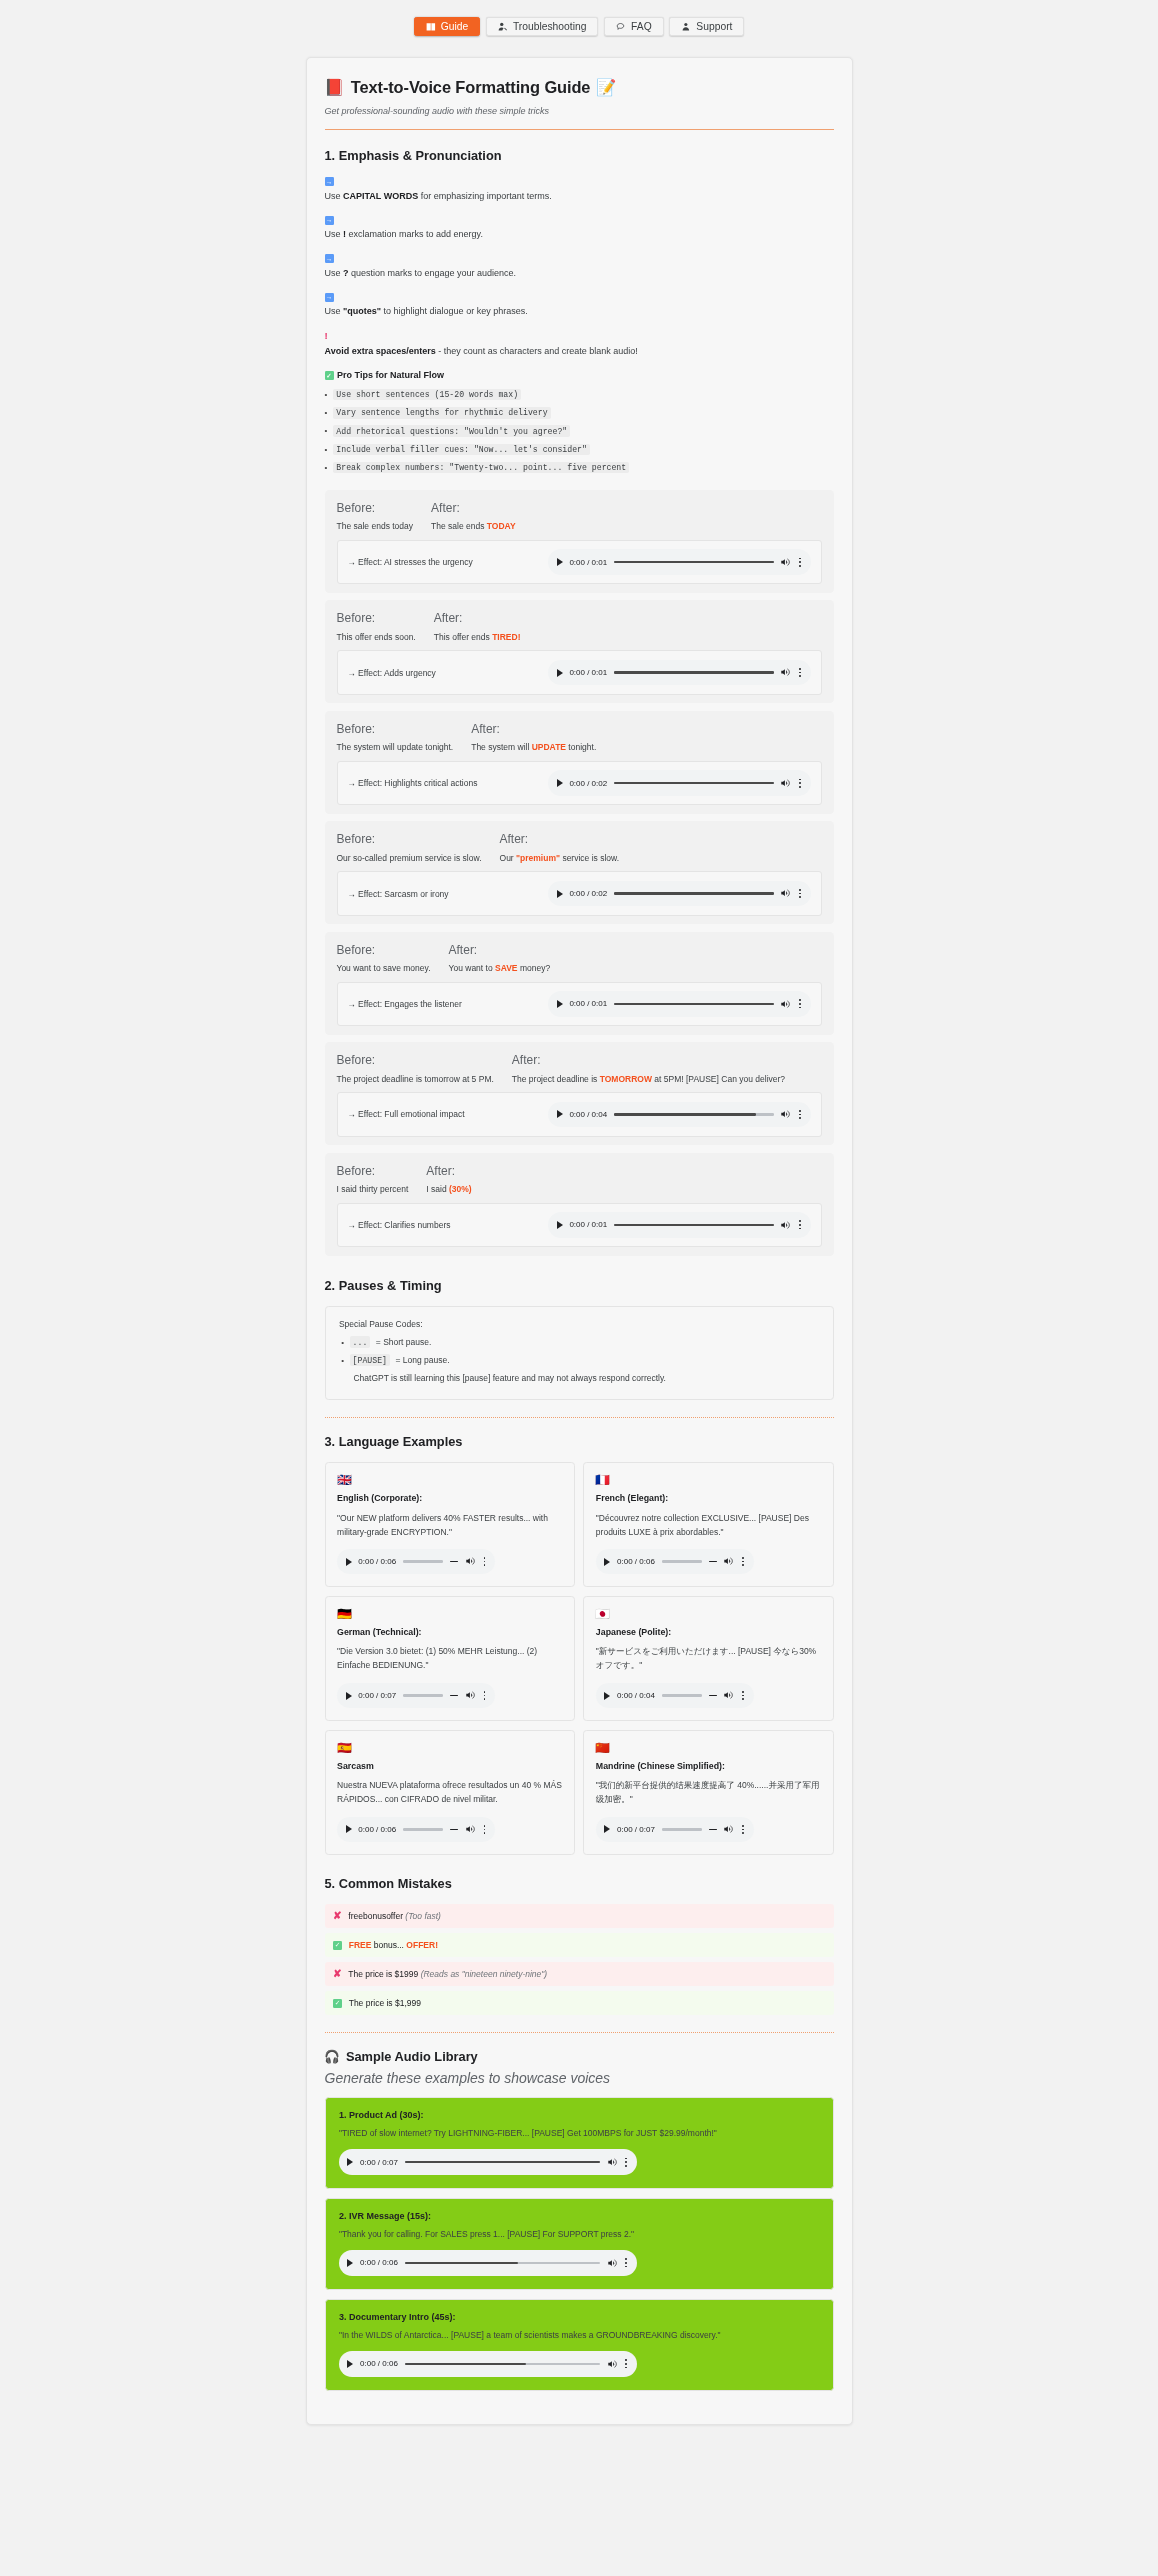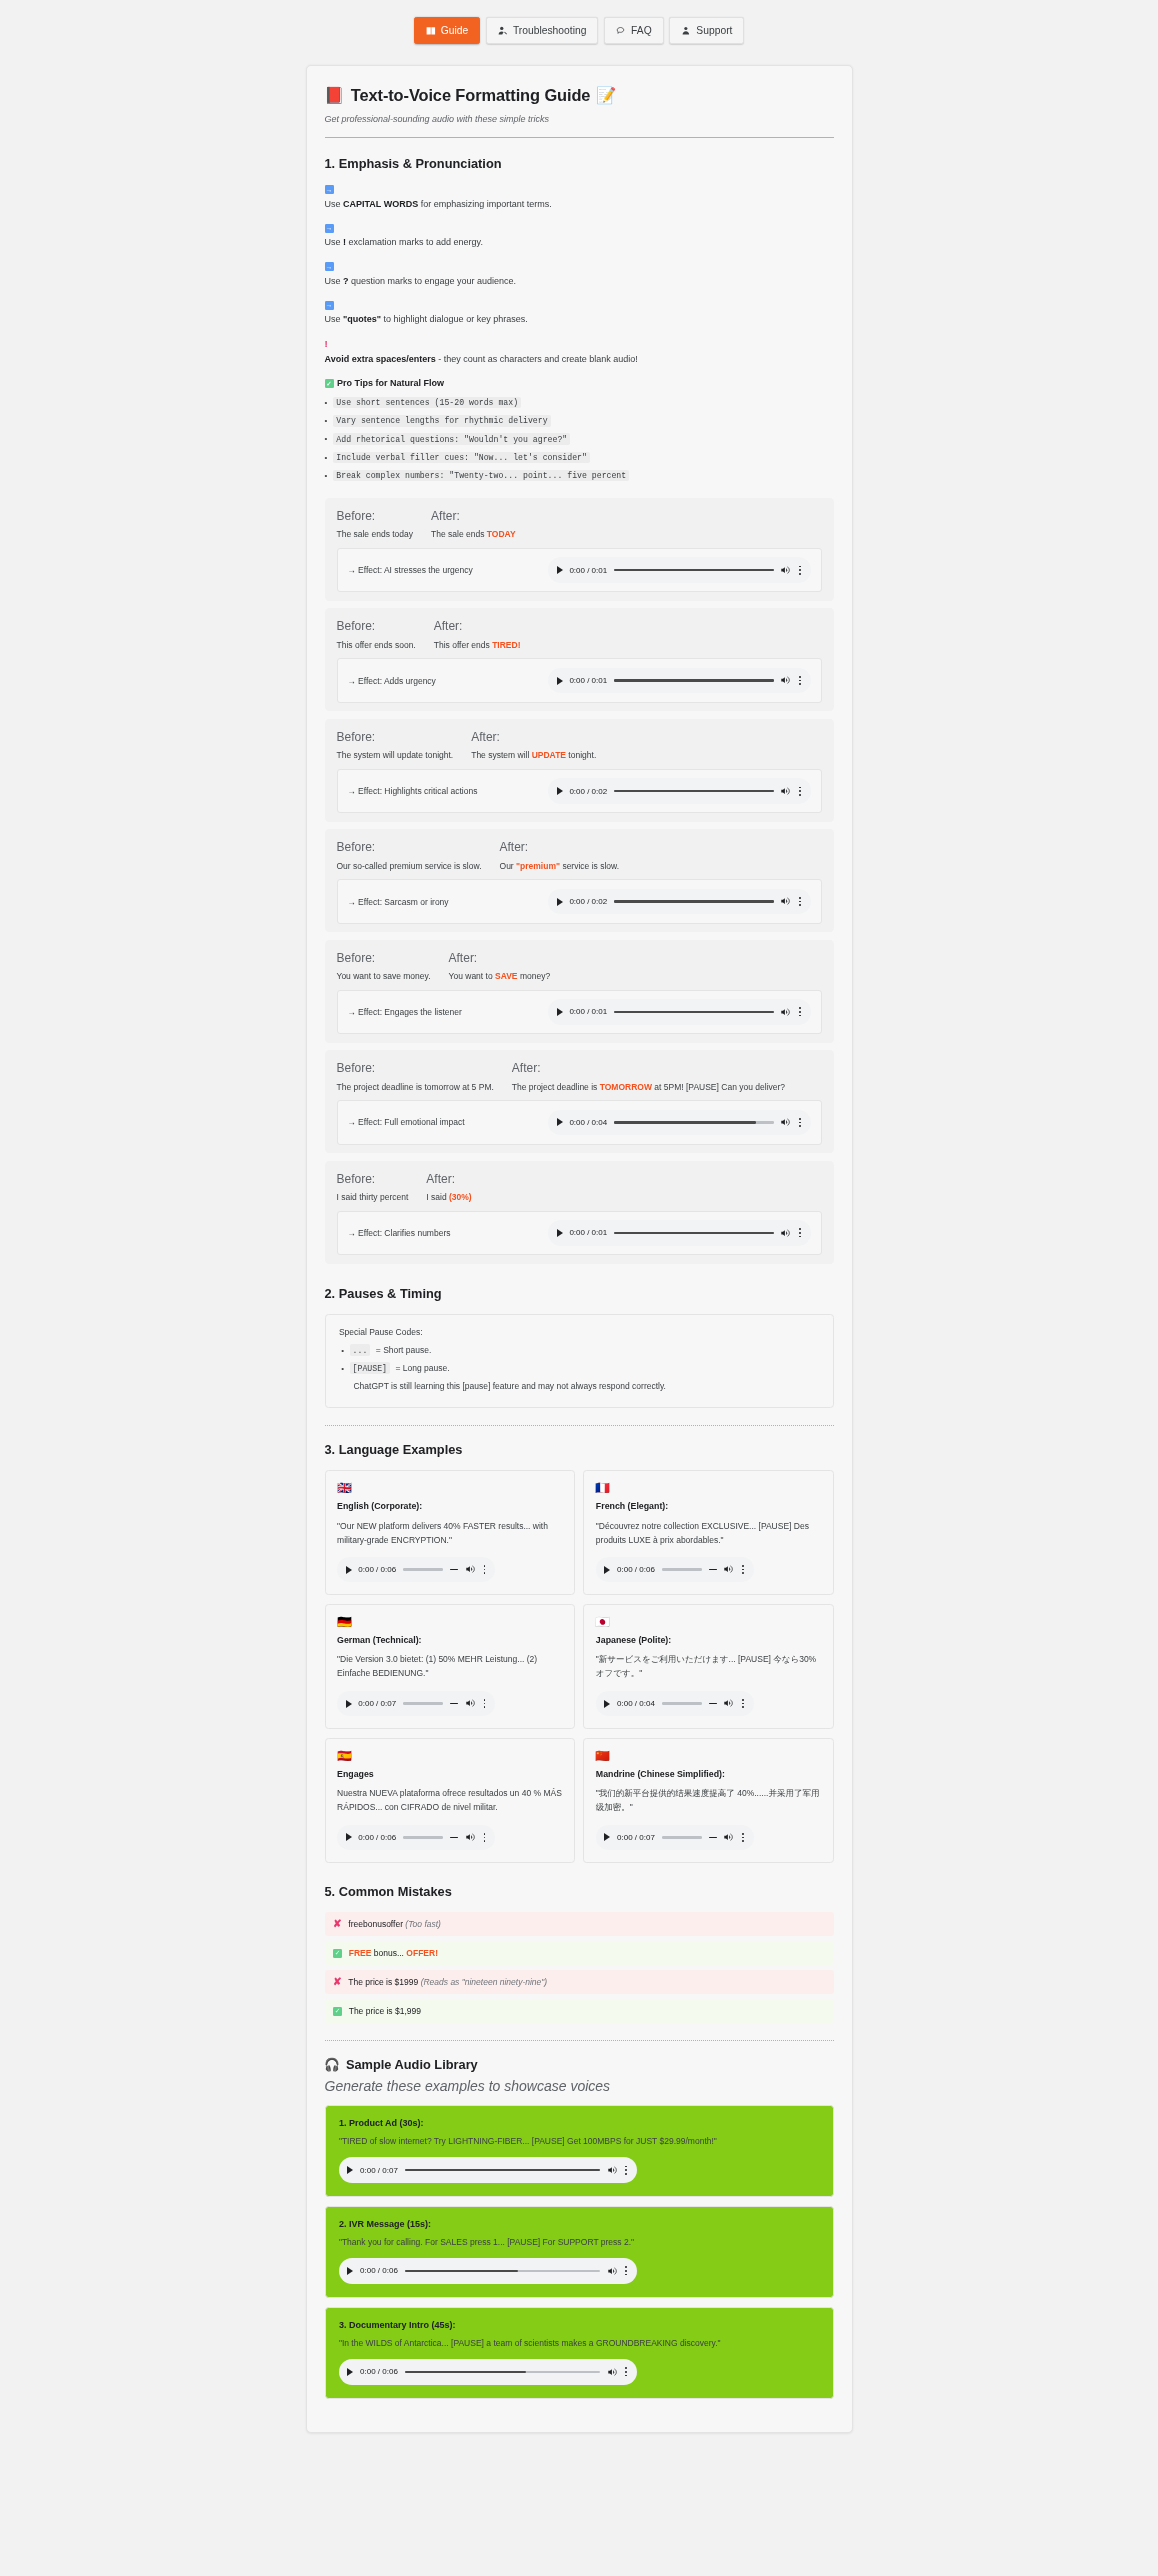--- a/index.html
+++ b/index.html
@@ -10,21 +10,21 @@
     font-family:"Liberation Sans", sans-serif;
     color:#202124;
     -webkit-font-smoothing:antialiased;
   }
   .page { width:1158px; min-height:2576px; position:relative; padding-top:17px; }
 
   
   .tabbar { display:flex; justify-content:center; gap:5.5px; align-items:stretch; }
   .tab {
     background:#f5f5f5; border:0.6px solid #e0e0e0; border-radius:2.4px;
-    padding:0 11px; height:27px; display:flex; align-items:center; gap:4.9px;
+    padding:0 11px; height:19px; display:flex; align-items:center; gap:4.9px;
     font-size:10.3px; color:#3c4043; box-shadow:0 0.6px 1.2px rgba(0,0,0,.14);
     cursor:pointer; white-space:nowrap; font-weight:500;
   }
   .tab.active { background:#f26322; border-color:#f26322; color:#fff; box-shadow:0 0.6px 1.8px rgba(0,0,0,.25); }
   .tab .ic { display:inline-flex; width:10.3px; height:10.3px; align-items:center; justify-content:center; }
   .tab .ic svg { width:9.7px; height:9.7px; display:block; }
 
   
   .sheet {
     width:547px; margin:20.7px auto 0; background:#f7f7f7;
@@ -568,21 +568,21 @@
             </span>
             <span class="pl-kebab">
               <span></span>
               <span></span>
               <span></span>
             </span>
           </div>
         </div>
         <div class="lang-card">
           <span class="flag">🇪🇸</span>
-          <div class="lang-name">Engages</div>
+          <div class="lang-name">Sarcasm</div>
           <div class="lang-quote">Nuestra NUEVA plataforma ofrece resultados un 40 % MÁS RÁPIDOS... con CIFRADO de nivel militar.</div>
           <div class="player ">
             <span class="pl-play"></span>
             <span class="pl-time">0:00 / 0:06</span>
             <span class="pl-bar">
               <i style="width:0%"></i>
             </span>
             <span class="pl-dash"></span>
             <span class="pl-ic">
               <svg width="10.3" height="10.3" viewBox="0 0 16 16" fill="#202124">

